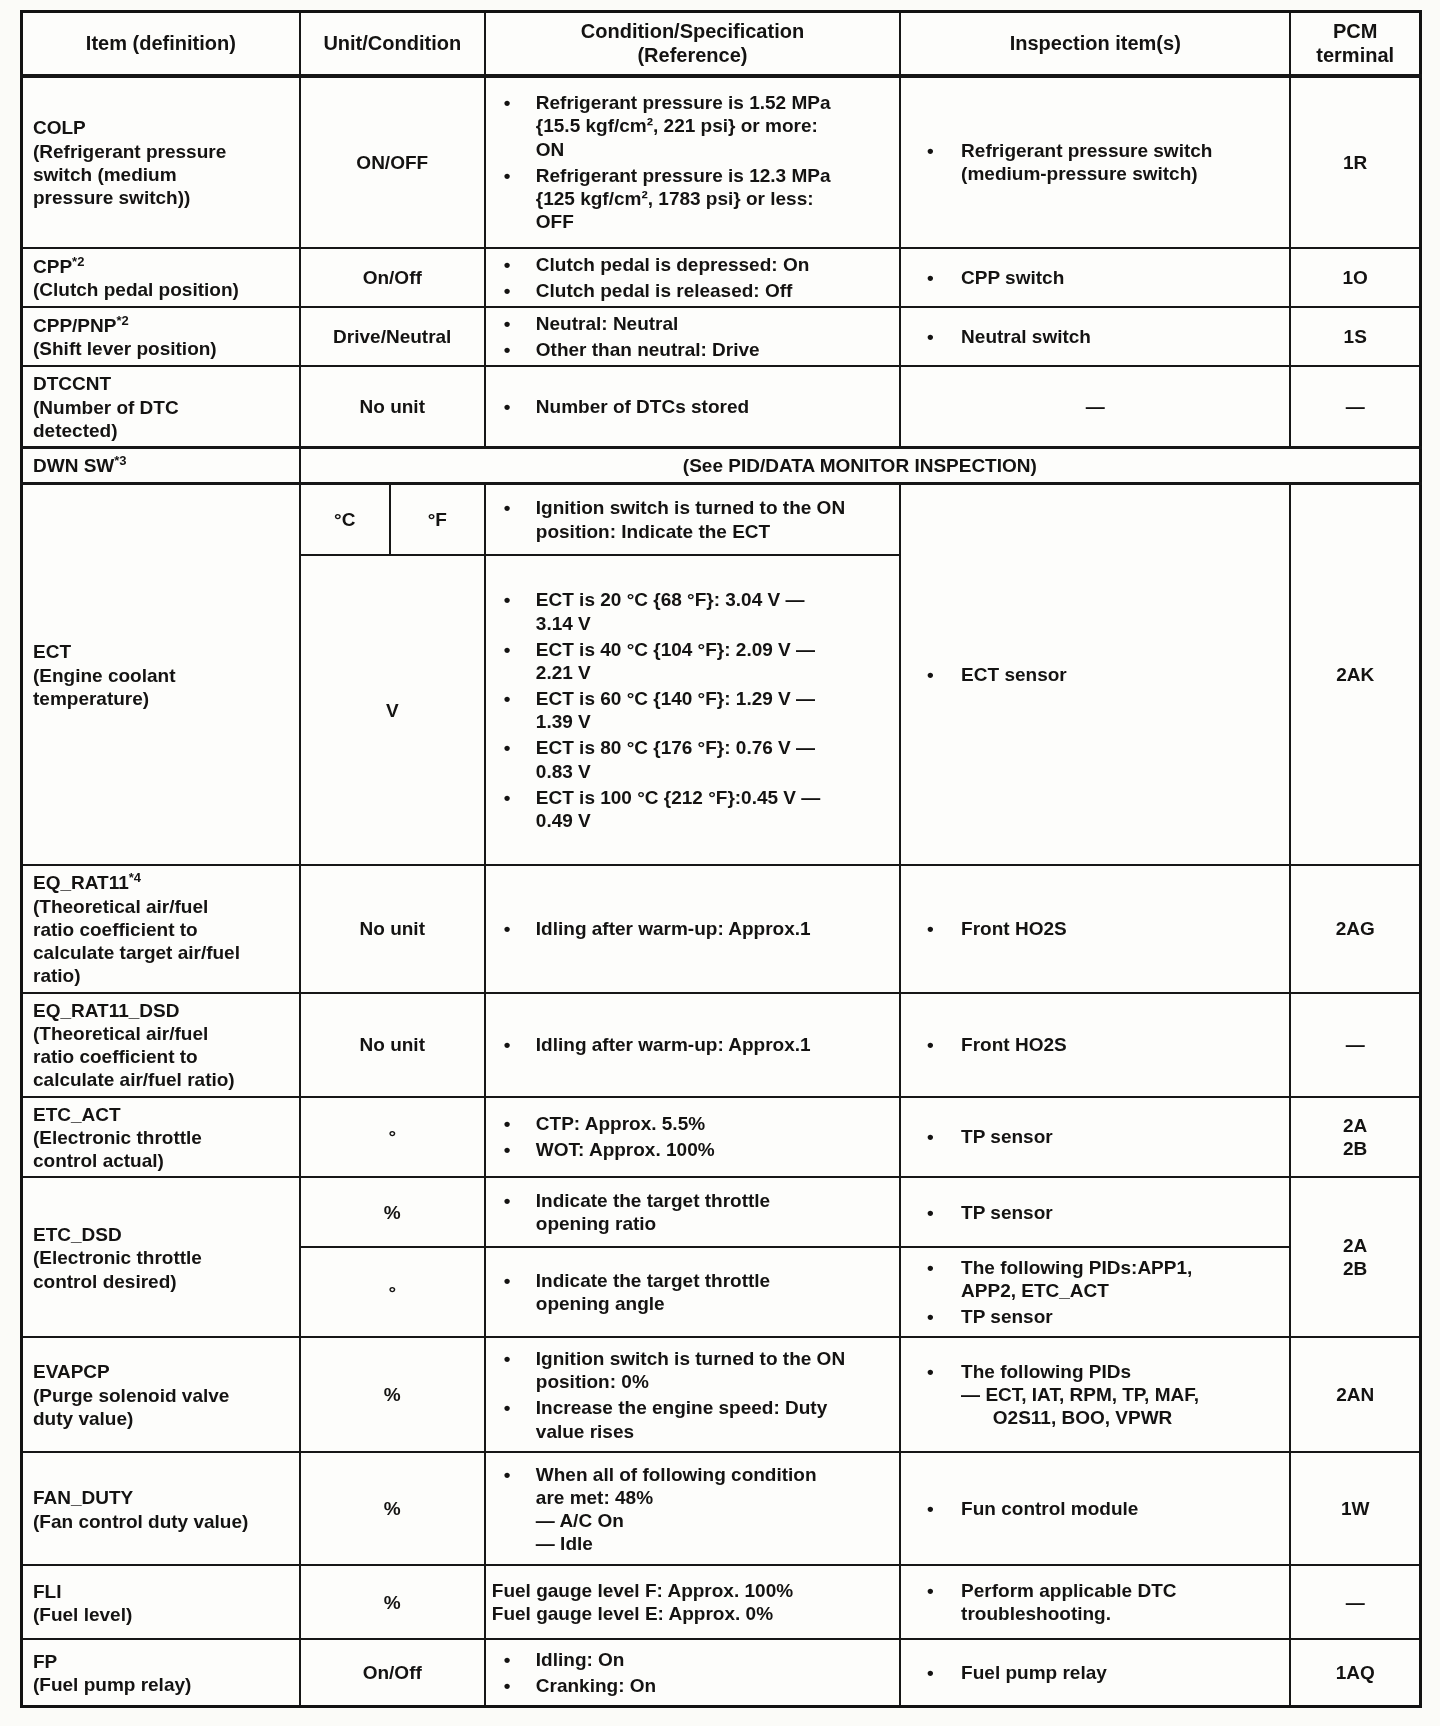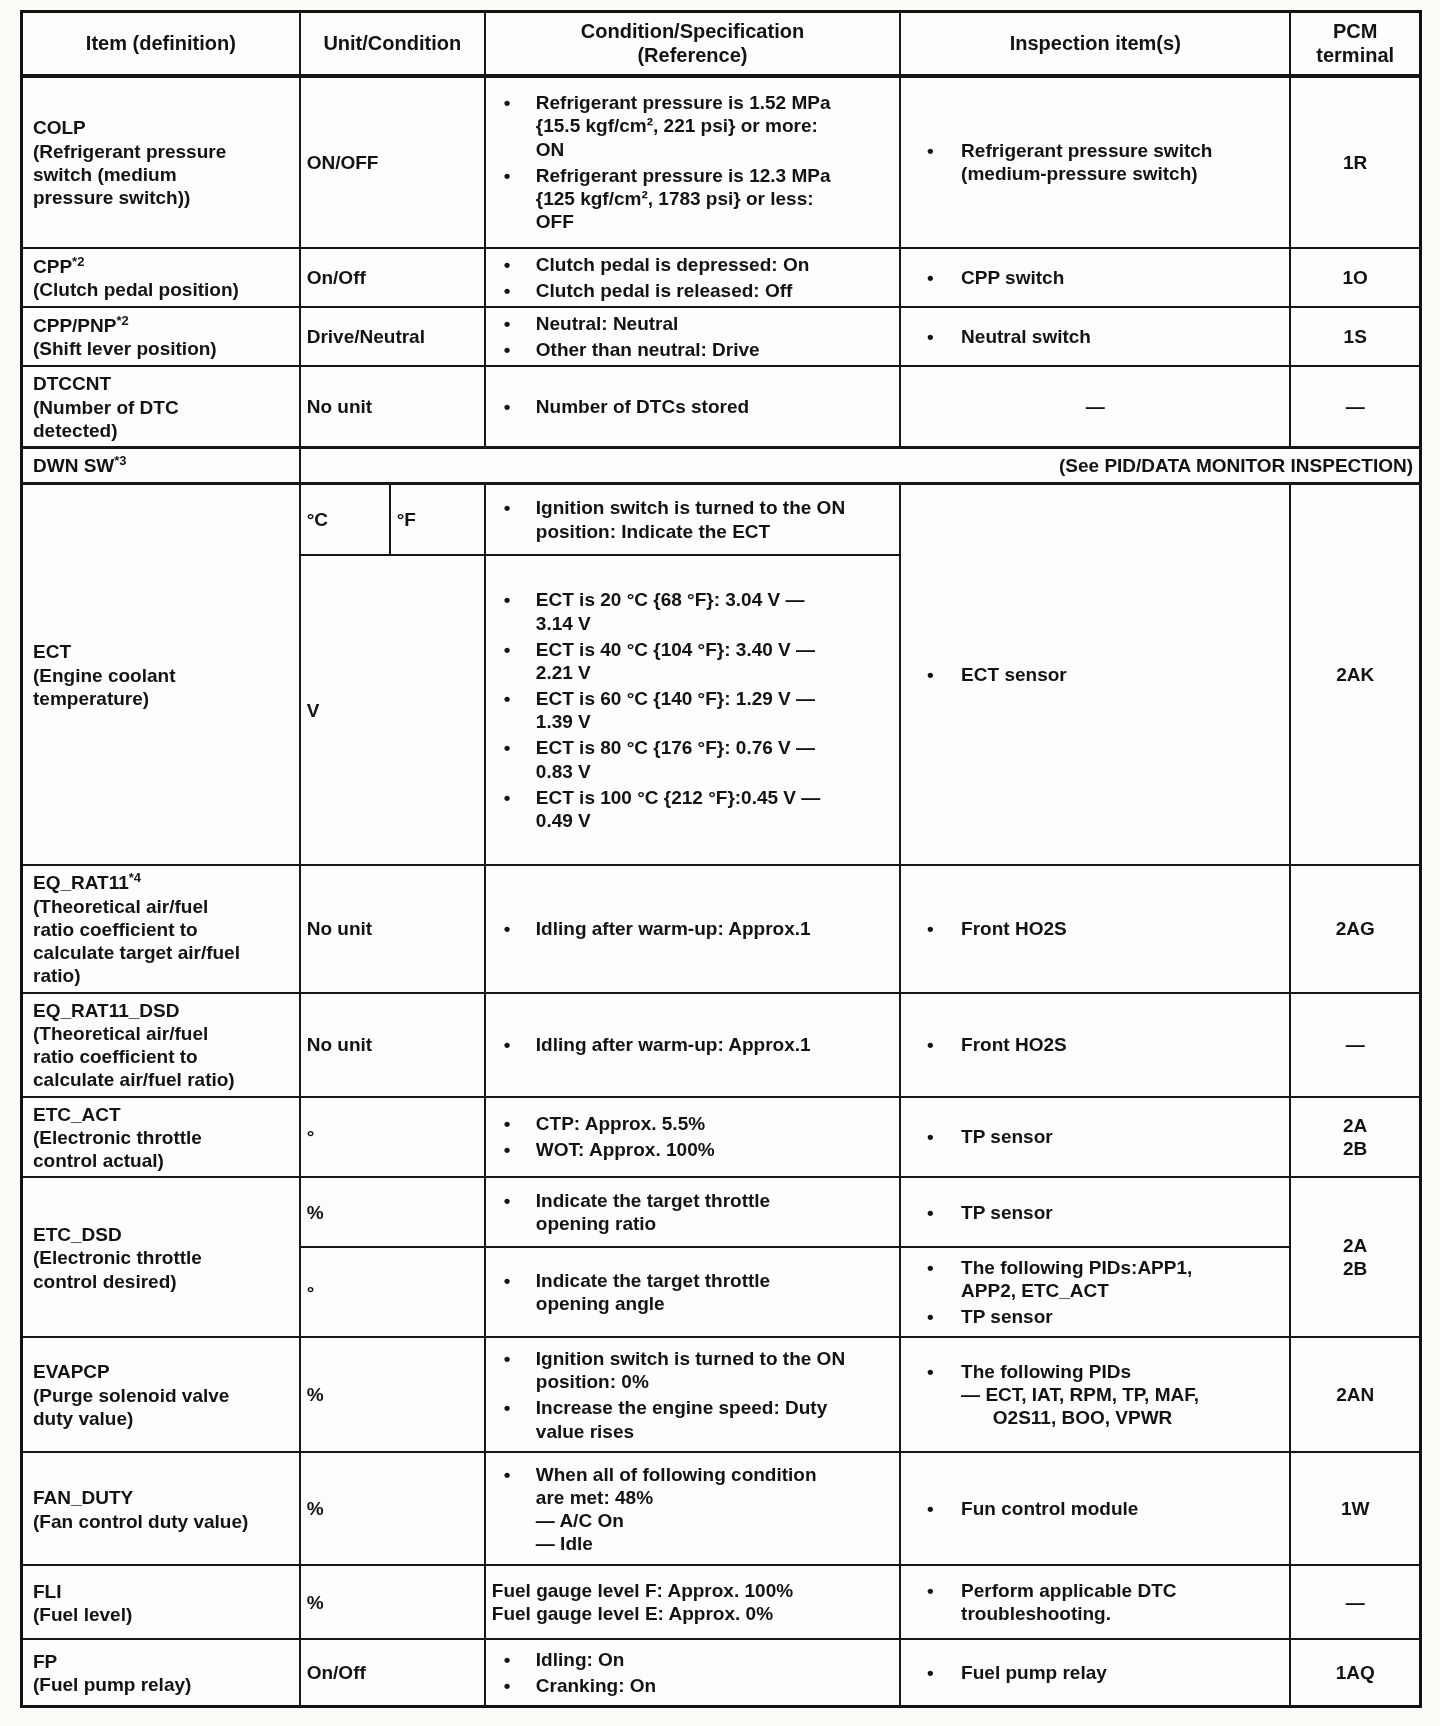--- a/index.html
+++ b/index.html
@@ -5,30 +5,30 @@
   html,body { margin:0; padding:0; background:#fbfbf8; }
   body { width:1440px; height:1726px; font-family:"Liberation Sans", sans-serif; color:#141312; }
   table.pid { border-collapse:collapse; table-layout:fixed; width:1402px; margin:10px 0 0 20px;
               background:#fdfdfb; border:3px solid #121212; }
   td, th { border:2px solid #171717; padding:4px 6px; vertical-align:middle;
            font-size:19px; line-height:1.22; font-weight:700; overflow:hidden; }
   th { font-size:20px; text-align:center; border-bottom-width:4px; padding:6px 4px; }
   .pre { white-space:pre-wrap; }
   .item-cell { padding-left:10px; }
   .code sup { font-size:13px; font-weight:700; }
-  .unit-cell { }
+  .unit-cell { text-align:center; }
   .pcm-cell { text-align:center; }
   .dash-cell { text-align:center; }
   .blist { display:flex; flex-direction:column; gap:3px; }
   .bl { display:flex; align-items:flex-start; }
   .bl .bdot { flex:0 0 44px; padding-left:12px; box-sizing:border-box; }
   .insp .bl .bdot { flex:0 0 54px; padding-left:20px; }
   .bl .btxt { flex:1; white-space:pre-wrap; padding-right:2px; }
   tr.dwnsw td { border-top-width:3px; border-bottom-width:3px; }
-  td.merged-note { text-align:right; }
+  td.merged-note { text-align:center; }
 </style>
 </head>
 <body>
 
 <table class="pid">
   <colgroup>
     <col style="width:278px">
       <col style="width:90px">
       <col style="width:95px">
     <col style="width:415px">
@@ -187,21 +187,21 @@
     <td colspan="2" class="unit-cell">V</td>
     <td>
       <div class="blist">
         <div class="bl">
               <span class="bdot">•</span>
               <span class="btxt">ECT is 20 °C {68 °F}: 3.04 V —
 3.14 V</span>
             </div>
         <div class="bl">
               <span class="bdot">•</span>
-              <span class="btxt">ECT is 40 °C {104 °F}: 3.40 V —
+              <span class="btxt">ECT is 40 °C {104 °F}: 2.09 V —
 2.21 V</span>
             </div>
         <div class="bl">
               <span class="bdot">•</span>
               <span class="btxt">ECT is 60 °C {140 °F}: 1.29 V —
 1.39 V</span>
             </div>
         <div class="bl">
               <span class="bdot">•</span>
               <span class="btxt">ECT is 80 °C {176 °F}: 0.76 V —

